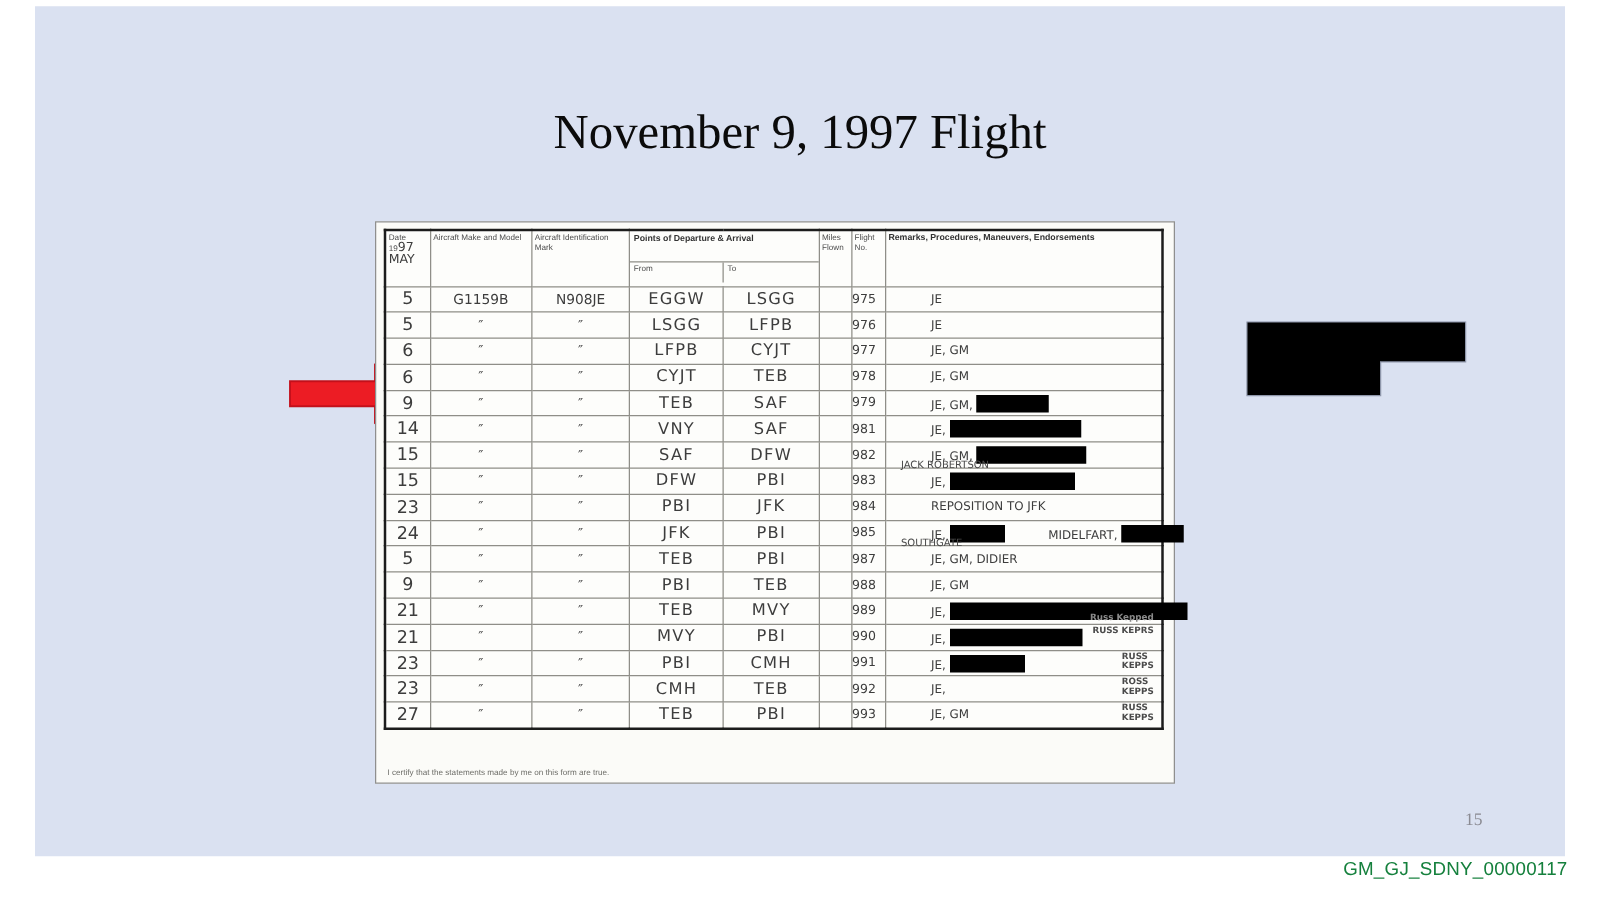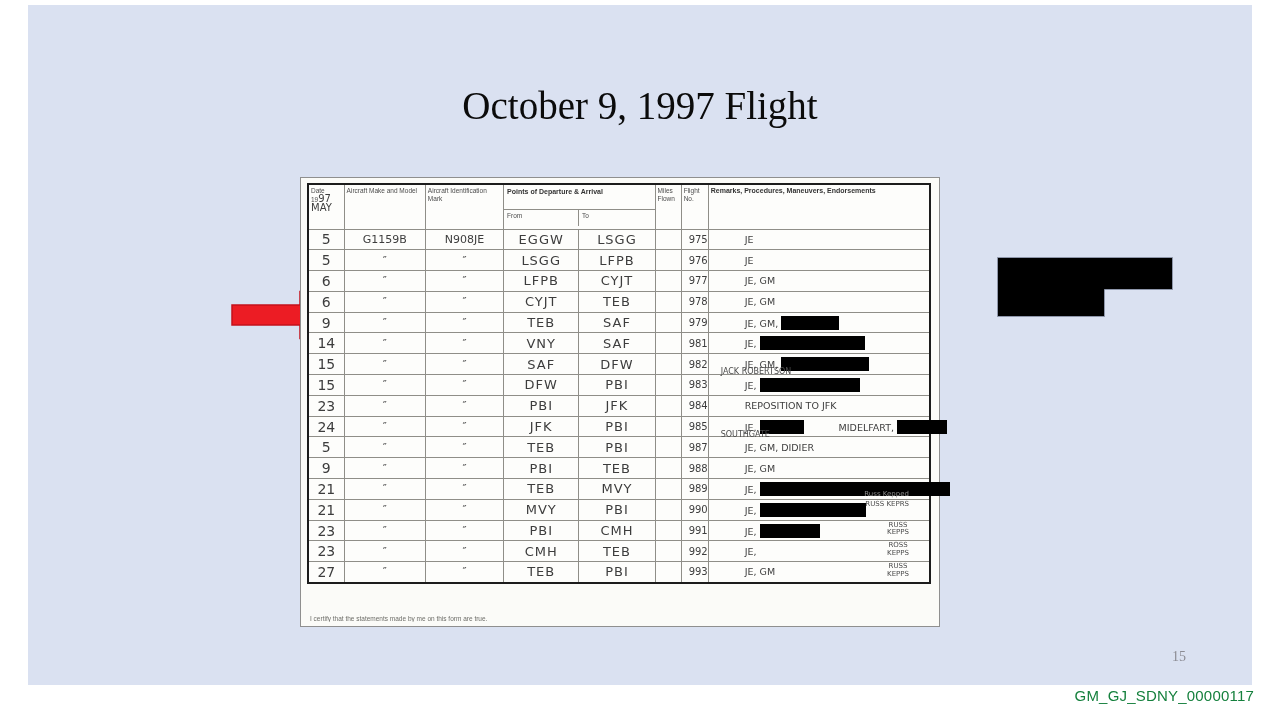--- a/index.html
+++ b/index.html
@@ -24,30 +24,30 @@
   .poda-top { height:25px; border-bottom:1px solid #8f8e88; padding:3px 2px 0 3px; font-weight:bold; color:#333; font-size:7px;}
   .fromto { display:flex; height:16px; }
   .fromto .ft { flex:0 0 74px; padding:2px 0 0 3px; }
   .fromto .ft + .ft { flex:1; border-left:1px solid #8f8e88; }
 
   .hw { font-family:"DejaVu Sans", sans-serif; color:#3d3d3d; }
   td.c-date  { text-align:center; font-size:14px; }
   td.c-make, td.c-ident { text-align:center; font-size:11px; }
   td.c-from, td.c-to { text-align:center; font-size:13px; letter-spacing:1px; }
   td.c-miles { }
-  td.c-flight { text-align:right; font-size:10px; }
+  td.c-flight { text-align:left; font-size:10px; }
   td.c-remarks { text-align:left; padding:0 2px 0 4px; font-size:9.5px; white-space:nowrap; }
   .ditto { font-size:10px; color:#4a4a4a; }
   .date-sm { display:block; font-size:7px; line-height:6px; margin-top:1px; }
   .date-lg { display:block; font-size:12px; line-height:11px; }
   .seg-text { margin-right:3px;margin-left:32px; }
   .redaction-bar { display:inline-block; height:14px; background:#000; vertical-align:-3px; margin-right:3px; }
   .remark-line2 { position:absolute; left:12px; top:13px; font-size:8px; color:#4a4a4a; white-space:nowrap; z-index:2; }
-  .note { position:absolute; right:20px; top:1px; font-size:7px; line-height:7.5px; text-align:center;
-          color:#4a4a4a; z-index:2; white-space:nowrap; }
+  .note { position:absolute; right:6px; top:1px; font-size:7px; line-height:7.5px; 
+          color:#4a4a4a; z-index:2; white-space:nowrap;font-weight:bold; }
   .note.faint { color:#8a8a8a; top:12px; }
   .certify { position:absolute; left:9px; top:437px; font-size:6.5px; color:#6d6d68; white-space:nowrap; width:620px; overflow:hidden; }
 
   
   .hdr-date-19 { font-size:6.5px; color:#4c4c4c; }
   .hdr-date-97 { font-family:"DejaVu Sans", sans-serif; font-size:10px; color:#3d3d3d; }
   .hdr-date-may { font-family:"DejaVu Sans", sans-serif; font-size:10px; color:#3d3d3d; line-height:10px; }
 
   
   .arrow-wrap { position:absolute; left:203px; top:284px; width:103px; height:52px; }
@@ -59,21 +59,21 @@
                  font-size:14px; color:#8b8b93; }
   .bates-number { position:absolute; right:26px; top:687px; font-family:Liberation Sans, sans-serif;
                   font-size:15px; color:#15803d; letter-spacing:0.2px; }
 </style>
 </head>
 <body>
 
 <div class="page">
   <div class="slide">
 
-    <div class="title">October 9, 1997 Flight</div>
+    <div class="title">November 9, 1997 Flight</div>
 
     <div class="arrow-wrap">
       <svg width="103" height="52" viewBox="0 0 103 52">
         <polygon points="1,16 69,16 69,3 101,26 69,49 69,36 1,36" fill="#ec1c24" stroke="#c3101b" stroke-width="1.5"></polygon>
       </svg>
     </div>
 
     <div class="scan">
       <table class="logtable">
         <colgroup>

